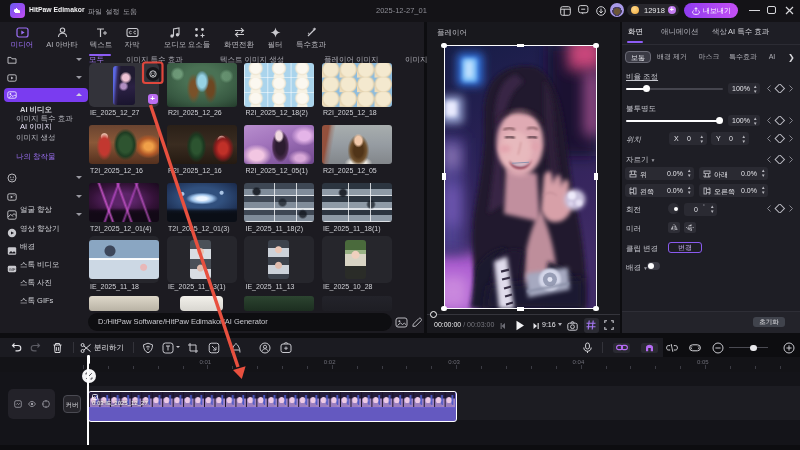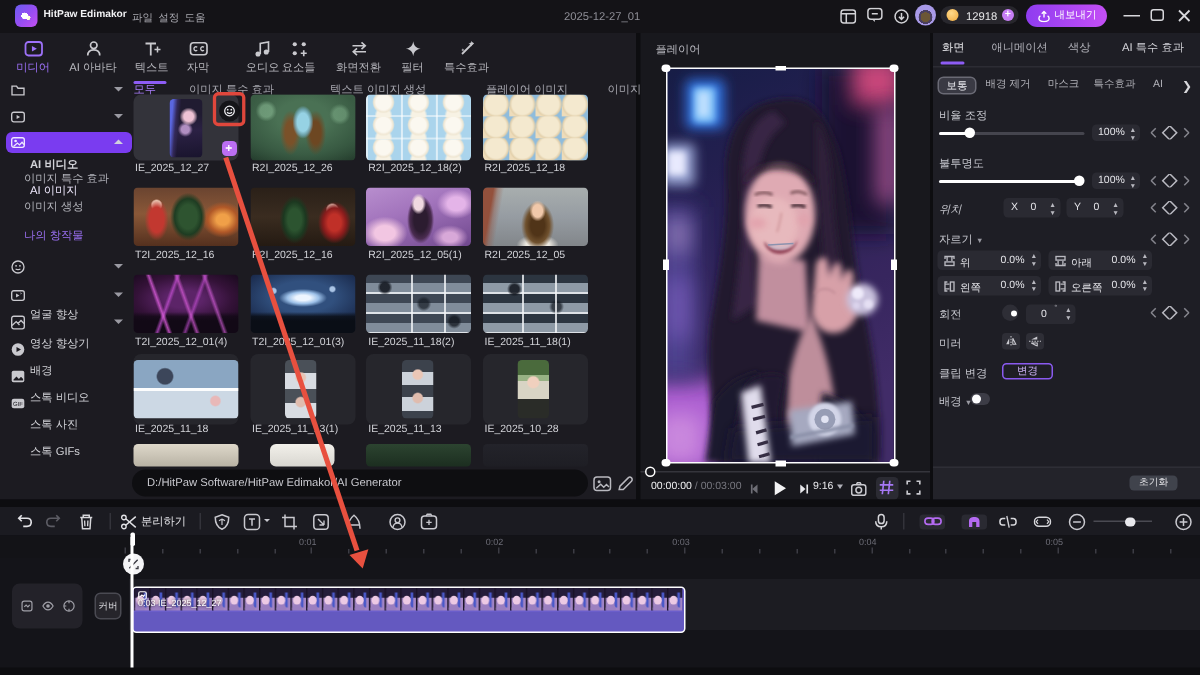--- a/index.html
+++ b/index.html
@@ -66,21 +66,21 @@
     line-height:12px; text-align:center; }
   .pill.sel { background:#3a3a44; border:0.5px solid #6a6a75; color:#ececf1; }
   .seclab { position:absolute; font-size:7.5px; color:#c7c8cf; white-space:nowrap;}
   .sbox { position:absolute; background:#2a2a32; border-radius:3px; color:#e4e4e9; font-size:7px; }
   .kf { position:absolute; width:26px; height:9px; }
   .sldtrack { position:absolute; height:2.5px; border-radius:1.5px; background:#45454e; }
   .sldfill { position:absolute; height:2.5px; border-radius:1.5px; background:#fdfdfe; }
   .sldknob { position:absolute; width:7px; height:7px; border-radius:50%; background:#fff; }
   
   #timeline { left:0; top:333px; width:800px; height:117px; background:#0d0d10; }
-  #tltoolbar { left:0; top:5px; width:800px; height:19px; background:#1b1b21; }
+  #tltoolbar { left:0; top:5px; width:663px; height:19px; background:#1b1b21; }
   #ruler { left:0px; top:24px; width:800px; height:15px; background:#131317; }
   .rlab { position:absolute; top:2px; font-size:6px; color:#6d6d77; }
   .tick { position:absolute; top:10px; width:1px; height:3px; background:#3c3c44; }
   #trackarea { left:0; top:39px; width:800px; height:73px; background:#141419; }
   #lane { position:absolute; left:86px; top:14px; width:714px; height:34px; background:#1c1c22; }
   #trackhdrbox { position:absolute; left:8px; top:17px; width:47px; height:30px; background:#232229;
     border-radius:5px; }
   #coverbtn { position:absolute; left:63px; top:23px; width:18px; height:18px; background:#26252b;
     border:0.5px solid #4a4a52; border-radius:4px; color:#d8d8dd; font-size:6.5px; text-align:center;
     line-height:17px;}
@@ -577,31 +577,31 @@
     <svg class="abs" style="left:177px; top:298px;" width="10" height="10" viewBox="0 0 10 10">
         <path d="M0.8 3 L0.8 0.8 L3 0.8 M7 0.8 L9.2 0.8 L9.2 3 M9.2 7 L9.2 9.2 L7 9.2 M3 9.2 L0.8 9.2 L0.8 7" fill="none" stroke="#c9c9cf" stroke-width="1.1"></path>
       </svg>
   </div>
 
   <div class="abs" id="rightpanel">
     <div class="rtab sel" style="left:6px;">화면</div>
     <div class="abs" style="left:5px; top:19px; width:16px; height:2px; background:#8d5cf5; border-radius:1px;"></div>
     <div class="rtab" style="left:39px;">애니메이션</div>
     <div class="rtab" style="left:90px;">색상</div>
-    <div class="rtab" style="left:126px; color:#d4d4da;">AI 특수 효과</div>
+    <div class="rtab" style="left:106px; color:#d4d4da;">AI 특수 효과</div>
     <div class="abs" style="left:0; top:21.5px; width:178px; height:1px; background:#2c2c34;"></div>
 
     <div class="pill sel" style="left:3px; width:26px;">보통</div>
     <div class="pill" style="left:34px; width:32px;">배경 제거</div>
     <div class="pill" style="left:74px; width:26px;">마스크</div>
     <div class="pill" style="left:106px; width:30px;">특수효과</div>
     <div class="pill" style="left:142px; width:16px;">AI</div>
     <div class="abs" style="left:166px; top:31px; font-size:8px; color:#d8d8dc;">❯</div>
 
-    <div class="seclab" style="left:4px; top:50px;">비율 조정</div>
+    <div class="seclab" style="left:4px; top:50px;text-decoration:underline;">비율 조정</div>
     <div class="sldtrack" style="left:4px; top:65.5px; width:97px;"></div>
     <div class="sldfill" style="left:4px; top:65.5px; width:20px;"></div>
     <div class="sldknob" style="left:20.5px; top:63.2px;"></div>
     <div class="sbox" style="left:106px; top:61px; width:32px; height:11px;">
       <span style="position:absolute; left:4px; top:2px;">100%</span>
       <span style="position:absolute; right:2.5px; top:0.5px; font-size:4.5px; color:#b9b9c0; line-height:5px;">▲<br>▼</span>
       </div>
     <svg class="kf" style="left:145px; top:62px;" viewBox="0 0 26 9">
         <path d="M3.5 1.5 L0.5 4.5 L3.5 7.5" fill="none" stroke="#85858d" stroke-width="1"></path>
         <rect x="9.5" y="1.2" width="6.6" height="6.6" transform="rotate(45 12.8 4.5)" fill="none" stroke="#b9b9c1" stroke-width="1"></rect>

